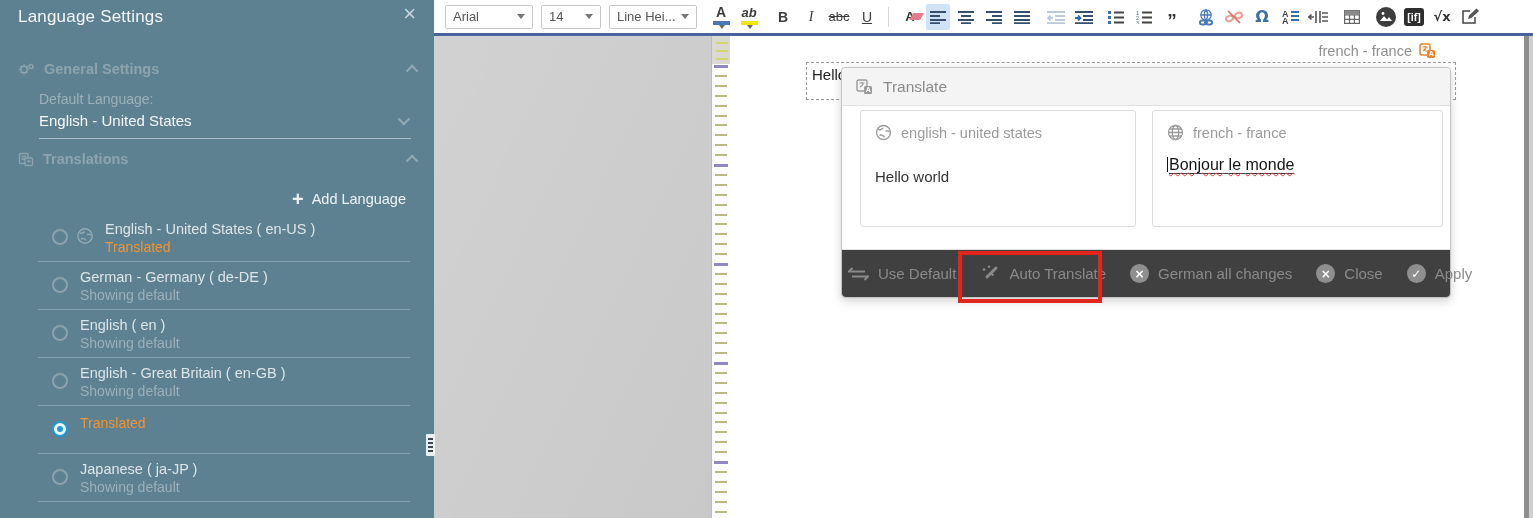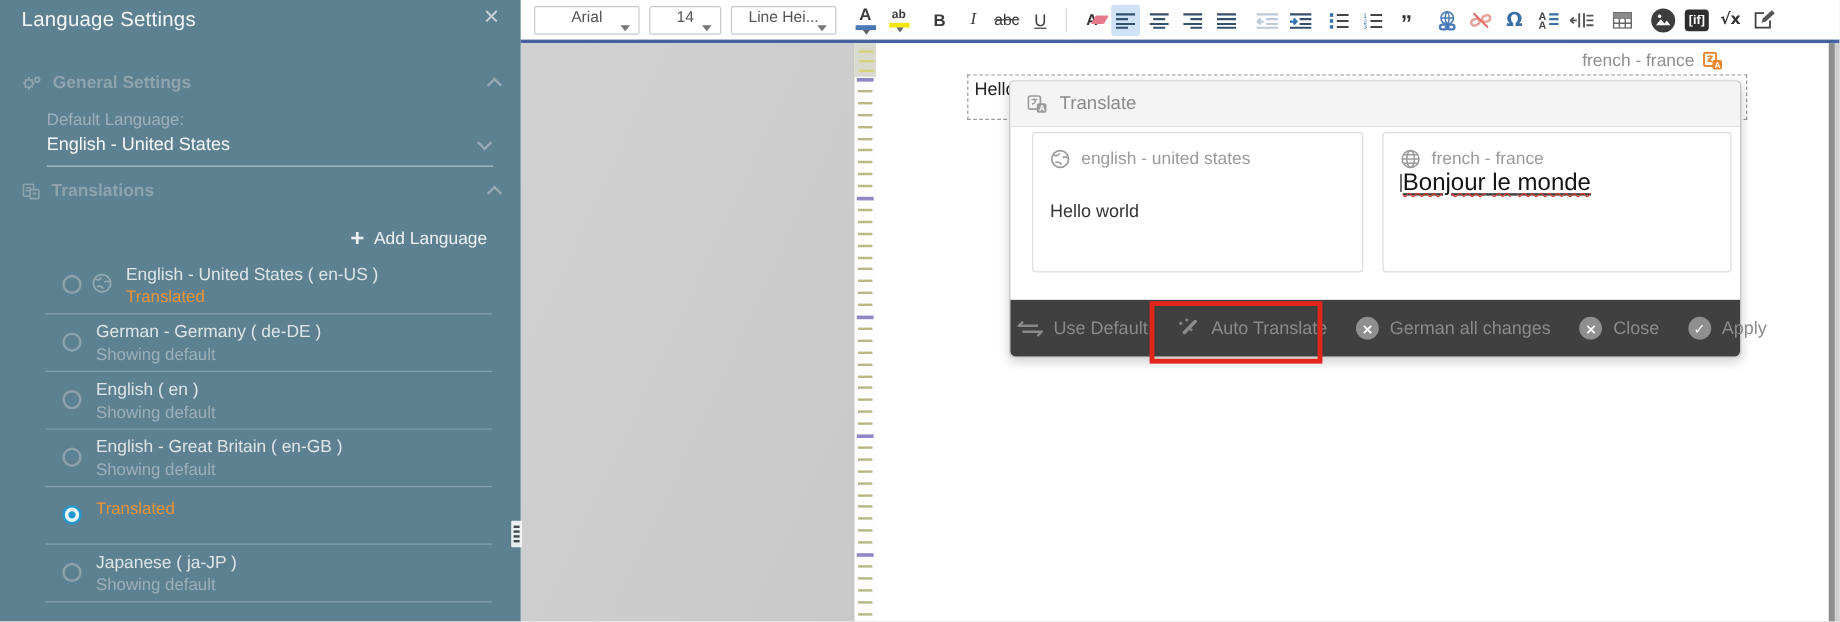--- a/index.html
+++ b/index.html
@@ -32,21 +32,21 @@
   .radio.selected { border-color:#1e9ad6; background:#eef6fa; }
   .radio.selected .dot { position:absolute; left:3px; top:3px; width:6px; height:6px; border-radius:50%; background:#1e9ad6; }
   .row-globe { position:absolute; left:38px; top:13px; }
   .drag-handle { position:absolute; left:426px; top:434px; width:9px; height:22px; background:rgba(250,250,250,.9); border-radius:1px; display:flex; flex-direction:column; justify-content:center; gap:2px; align-items:center; cursor:ew-resize; z-index:5; }
   .drag-handle i { display:block; width:5px; height:2px; background:#3e4a50; }
 
   
   .main { position:absolute; left:434px; top:0; width:1099px; height:518px; }
   .toolbar { position:absolute; left:0; top:0; width:100%; height:33px; background:#fff; display:flex; align-items:center; padding-left:11px; gap:4px; }
   .blue-rule { position:absolute; left:0; top:33px; width:100%; height:3px; background:#46639f; }
-  .tb-select { height:24px; border:1px solid #c8c8c8; border-radius:2px; background:#fff; display:flex; align-items:center; padding:0 7px; font-size:13px; color:#555; cursor:pointer;flex-direction:column; }
+  .tb-select { height:24px; border:1px solid #c8c8c8; border-radius:2px; background:#fff; display:flex; align-items:center; padding:0 7px; font-size:13px; color:#555; cursor:pointer; }
   .tb-select .caret { margin-left:auto; }
   .caret { width:0; height:0; border-left:4px solid transparent; border-right:4px solid transparent; border-top:5px solid #777; }
   .sel-font { width:88px; margin-right:4px; }
   .sel-size { width:60px; margin-right:4px; }
   .sel-lh   { width:88px; margin-right:8px; }
   .tb-btn { height:26px; min-width:24px; display:flex; flex-direction:column; align-items:center; justify-content:center; font-size:14px; color:#3c3c3c; cursor:pointer; border-radius:2px; position:relative; }
   .tb-btn.active { background:#cfe2f6; }
   .tb-btn.disabled { cursor:default; }
   .glyph-b { font-weight:bold; }
   .glyph-i { font-style:italic; font-family:"Liberation Serif",serif; }
@@ -84,21 +84,21 @@
 
   
   .dialog { position:absolute; left:111px; top:31px; width:610px; height:231px; background:#fff; border:1px solid #c3c3c3; border-radius:4px; box-shadow:0 3px 10px rgba(0,0,0,.18); }
   .dlg-head { height:38px; background:#f4f4f4; border-bottom:1px solid #e2e2e2; border-radius:4px 4px 0 0; display:flex; align-items:center; gap:10px; padding-left:14px; color:#8a8a8a; font-size:15.5px; }
   .dlg-body { position:relative; height:144px; }
   .panel { position:absolute; top:4px; height:117px; border:1px solid #ddd; border-radius:3px; background:#fff; padding:13px 14px; }
   .panel-src { left:18px; width:276px; }
   .panel-tgt { left:310px; width:291px; }
   .panel-label { display:flex; align-items:center; gap:9px; color:#9b9b9b; font-size:14.5px; }
   .src-text { margin-top:27px; font-size:15px; color:#333; }
-  .tgt-text { font-size:20px; color:#141414; text-decoration:underline; text-decoration-color:#3a3a3a; text-underline-offset:3px; }
+  .tgt-text { margin-top:15px; font-size:16px; color:#141414; text-decoration:underline; text-decoration-color:#3a3a3a; text-underline-offset:3px; }
   .tgt-text .caret-bar { display:inline-block; width:1px; height:15px; background:#111; vertical-align:-2px; margin-right:1px; }
   .wavy { text-decoration:underline wavy #e03c31; text-decoration-thickness:1px; text-underline-offset:2px; }
   .dlg-foot { position:absolute; left:0; bottom:0; width:100%; height:48px; background:#404040; border-top:1px solid #e0e0e0; border-radius:0 0 4px 4px; display:flex; align-items:center; padding-left:6px; gap:24px; }
   .foot-btn { display:flex; align-items:center; gap:9px; color:#8a8a8a; font-size:15px; cursor:pointer; white-space:nowrap; }
   .circle-ic { width:19px; height:19px; border-radius:50%; background:#8f8f8f; color:#fff; display:flex; align-items:center; justify-content:center; font-size:12px; font-weight:bold; font-family:"DejaVu Sans",sans-serif; }
   .annotation { position:absolute; left:116px; top:183px; width:144px; height:52px; border:4px solid #e2261c; z-index:9; pointer-events:none; }
 
   svg { display:block; }
 </style>
 </head>
@@ -223,21 +223,21 @@
 
       <div class="tb-btn iconpair">
         <span style="display:flex;flex-direction:column;align-items:center;">
           <b style="font-size:14px;">A</b>
           <i class="color-bar bar-blue"></i>
         </span>
           <span class="mini-caret"></span>
       </div>
       <div class="tb-btn iconpair">
         <span style="display:flex;flex-direction:column;align-items:center;">
-          <b style="font-size:10px;">ab</b>
+          <b style="font-size:13px;font-style:italic;">ab</b>
           <i class="color-bar bar-yellow"></i>
         </span>
           <span class="mini-caret"></span>
       </div>
 
       <div class="tb-btn" style="margin-left:6px;">
           <span class="glyph-b">B</span>
         </div>
       <div class="tb-btn">
           <span class="glyph-i">I</span>

